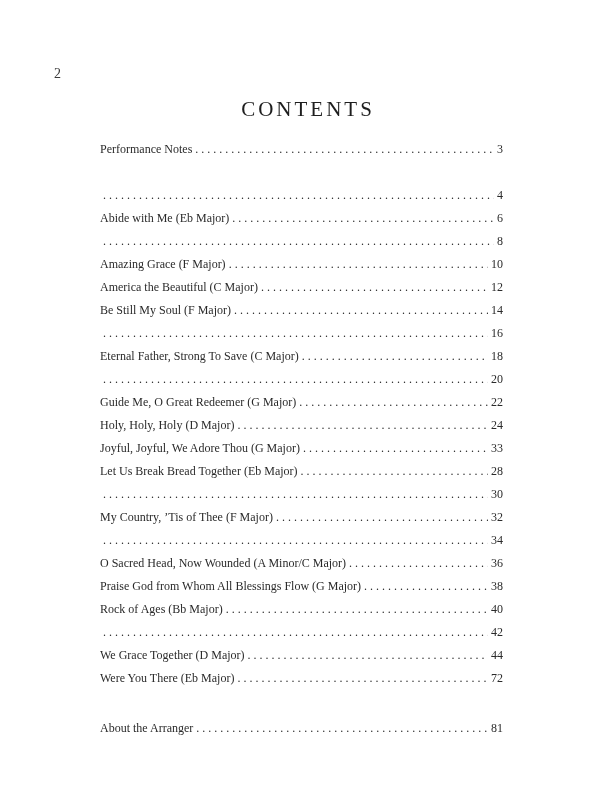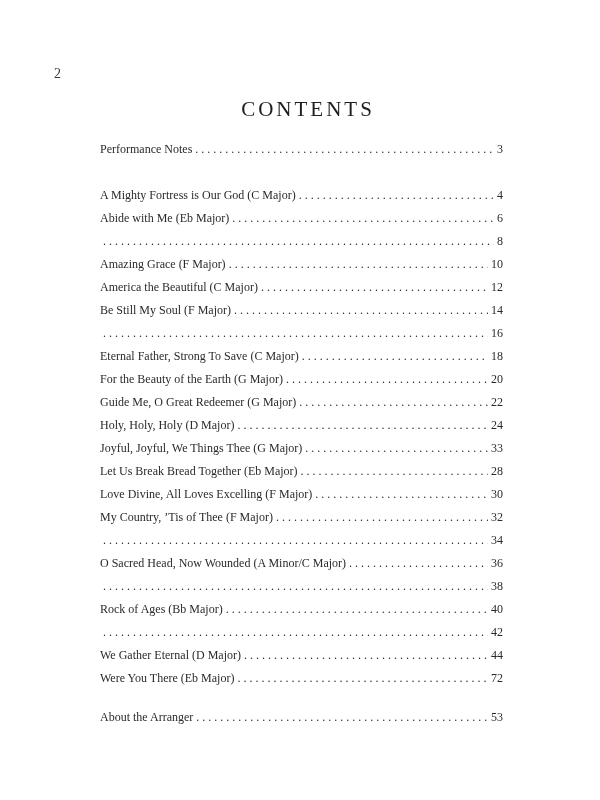--- a/index.html
+++ b/index.html
@@ -66,42 +66,41 @@
   }
   .toc-row .pagenum {
     flex: 0 0 auto;
     padding-left: 3px;
     text-align: right;
   }
   .songs-block {
     margin-top: 23px;
   }
   .back-block {
-    margin-top: 16px;
+    margin-top: 27px;
   }
 </style>
 </head>
 <body style="color: rgb(42, 42, 42); background: rgb(255, 255, 255);">
 
 <div class="page">
   <div class="folio">2</div>
 
   <h1 class="doc-title">CONTENTS</h1>
 
   <div class="toc">
     <div class="front-block">
         <div class="toc-row">
           <span class="entry-title">Performance Notes</span>
           <span class="leader">. . . . . . . . . . . . . . . . . . . . . . . . . . . . . . . . . . . . . . . . . . . . . . . . . . . . . . . . . . . . . . . . . . . . . . . . . . . . . . . . . . . . . . . . . . . . . . . . . . . . . . . . . . . . . . . . . . . . . . . . . . . . . . . . . . . . . . . . . . . . . . . . . . . . . . </span>
           <span class="pagenum">3</span>
         </div>
       </div>
     <div class="songs-block">
         <div class="toc-row">
-          <span class="entry-title">A Mighty Fortress is Our God (C Major)</span>
           <span class="leader">. . . . . . . . . . . . . . . . . . . . . . . . . . . . . . . . . . . . . . . . . . . . . . . . . . . . . . . . . . . . . . . . . . . . . . . . . . . . . . . . . . . . . . . . . . . . . . . . . . . . . . . . . . . . . . . . . . . . . . . . . . . . . . . . . . . . . . . . . . . . . . . . . . . . . . </span>
           <span class="pagenum">4</span>
         </div>
         <div class="toc-row">
           <span class="entry-title">Abide with Me (Eb Major)</span>
           <span class="leader">. . . . . . . . . . . . . . . . . . . . . . . . . . . . . . . . . . . . . . . . . . . . . . . . . . . . . . . . . . . . . . . . . . . . . . . . . . . . . . . . . . . . . . . . . . . . . . . . . . . . . . . . . . . . . . . . . . . . . . . . . . . . . . . . . . . . . . . . . . . . . . . . . . . . . . </span>
           <span class="pagenum">6</span>
         </div>
         <div class="toc-row">
           <span class="leader">. . . . . . . . . . . . . . . . . . . . . . . . . . . . . . . . . . . . . . . . . . . . . . . . . . . . . . . . . . . . . . . . . . . . . . . . . . . . . . . . . . . . . . . . . . . . . . . . . . . . . . . . . . . . . . . . . . . . . . . . . . . . . . . . . . . . . . . . . . . . . . . . . . . . . . </span>
@@ -125,88 +124,87 @@
         <div class="toc-row">
           <span class="leader">. . . . . . . . . . . . . . . . . . . . . . . . . . . . . . . . . . . . . . . . . . . . . . . . . . . . . . . . . . . . . . . . . . . . . . . . . . . . . . . . . . . . . . . . . . . . . . . . . . . . . . . . . . . . . . . . . . . . . . . . . . . . . . . . . . . . . . . . . . . . . . . . . . . . . . </span>
           <span class="pagenum">16</span>
         </div>
         <div class="toc-row">
           <span class="entry-title">Eternal Father, Strong To Save (C Major)</span>
           <span class="leader">. . . . . . . . . . . . . . . . . . . . . . . . . . . . . . . . . . . . . . . . . . . . . . . . . . . . . . . . . . . . . . . . . . . . . . . . . . . . . . . . . . . . . . . . . . . . . . . . . . . . . . . . . . . . . . . . . . . . . . . . . . . . . . . . . . . . . . . . . . . . . . . . . . . . . . </span>
           <span class="pagenum">18</span>
         </div>
         <div class="toc-row">
-          <span class="entry-title">For the Beauty of the Earth (G Major)</span>
           <span class="leader">. . . . . . . . . . . . . . . . . . . . . . . . . . . . . . . . . . . . . . . . . . . . . . . . . . . . . . . . . . . . . . . . . . . . . . . . . . . . . . . . . . . . . . . . . . . . . . . . . . . . . . . . . . . . . . . . . . . . . . . . . . . . . . . . . . . . . . . . . . . . . . . . . . . . . . </span>
           <span class="pagenum">20</span>
         </div>
         <div class="toc-row">
           <span class="entry-title">Guide Me, O Great Redeemer (G Major)</span>
           <span class="leader">. . . . . . . . . . . . . . . . . . . . . . . . . . . . . . . . . . . . . . . . . . . . . . . . . . . . . . . . . . . . . . . . . . . . . . . . . . . . . . . . . . . . . . . . . . . . . . . . . . . . . . . . . . . . . . . . . . . . . . . . . . . . . . . . . . . . . . . . . . . . . . . . . . . . . . </span>
           <span class="pagenum">22</span>
         </div>
         <div class="toc-row">
           <span class="entry-title">Holy, Holy, Holy (D Major)</span>
           <span class="leader">. . . . . . . . . . . . . . . . . . . . . . . . . . . . . . . . . . . . . . . . . . . . . . . . . . . . . . . . . . . . . . . . . . . . . . . . . . . . . . . . . . . . . . . . . . . . . . . . . . . . . . . . . . . . . . . . . . . . . . . . . . . . . . . . . . . . . . . . . . . . . . . . . . . . . . </span>
           <span class="pagenum">24</span>
         </div>
         <div class="toc-row">
-          <span class="entry-title">Joyful, Joyful, We Things Thee (G Major)</span>
+          <span class="entry-title">Joyful, Joyful, We Adore Thou (G Major)</span>
           <span class="leader">. . . . . . . . . . . . . . . . . . . . . . . . . . . . . . . . . . . . . . . . . . . . . . . . . . . . . . . . . . . . . . . . . . . . . . . . . . . . . . . . . . . . . . . . . . . . . . . . . . . . . . . . . . . . . . . . . . . . . . . . . . . . . . . . . . . . . . . . . . . . . . . . . . . . . . </span>
           <span class="pagenum">33</span>
         </div>
         <div class="toc-row">
           <span class="entry-title">Let Us Break Bread Together (Eb Major)</span>
           <span class="leader">. . . . . . . . . . . . . . . . . . . . . . . . . . . . . . . . . . . . . . . . . . . . . . . . . . . . . . . . . . . . . . . . . . . . . . . . . . . . . . . . . . . . . . . . . . . . . . . . . . . . . . . . . . . . . . . . . . . . . . . . . . . . . . . . . . . . . . . . . . . . . . . . . . . . . . </span>
           <span class="pagenum">28</span>
         </div>
         <div class="toc-row">
-          <span class="entry-title">Love Divine, All Loves Excelling (F Major)</span>
           <span class="leader">. . . . . . . . . . . . . . . . . . . . . . . . . . . . . . . . . . . . . . . . . . . . . . . . . . . . . . . . . . . . . . . . . . . . . . . . . . . . . . . . . . . . . . . . . . . . . . . . . . . . . . . . . . . . . . . . . . . . . . . . . . . . . . . . . . . . . . . . . . . . . . . . . . . . . . </span>
           <span class="pagenum">30</span>
         </div>
         <div class="toc-row">
           <span class="entry-title">My Country, ’Tis of Thee (F Major)</span>
           <span class="leader">. . . . . . . . . . . . . . . . . . . . . . . . . . . . . . . . . . . . . . . . . . . . . . . . . . . . . . . . . . . . . . . . . . . . . . . . . . . . . . . . . . . . . . . . . . . . . . . . . . . . . . . . . . . . . . . . . . . . . . . . . . . . . . . . . . . . . . . . . . . . . . . . . . . . . . </span>
           <span class="pagenum">32</span>
         </div>
         <div class="toc-row">
           <span class="leader">. . . . . . . . . . . . . . . . . . . . . . . . . . . . . . . . . . . . . . . . . . . . . . . . . . . . . . . . . . . . . . . . . . . . . . . . . . . . . . . . . . . . . . . . . . . . . . . . . . . . . . . . . . . . . . . . . . . . . . . . . . . . . . . . . . . . . . . . . . . . . . . . . . . . . . </span>
           <span class="pagenum">34</span>
         </div>
         <div class="toc-row">
           <span class="entry-title">O Sacred Head, Now Wounded (A Minor/C Major)</span>
           <span class="leader">. . . . . . . . . . . . . . . . . . . . . . . . . . . . . . . . . . . . . . . . . . . . . . . . . . . . . . . . . . . . . . . . . . . . . . . . . . . . . . . . . . . . . . . . . . . . . . . . . . . . . . . . . . . . . . . . . . . . . . . . . . . . . . . . . . . . . . . . . . . . . . . . . . . . . . </span>
           <span class="pagenum">36</span>
         </div>
         <div class="toc-row">
+          <span class="entry-title">Praise God from Whom All Blessings Flow (G Major)</span>
           <span class="leader">. . . . . . . . . . . . . . . . . . . . . . . . . . . . . . . . . . . . . . . . . . . . . . . . . . . . . . . . . . . . . . . . . . . . . . . . . . . . . . . . . . . . . . . . . . . . . . . . . . . . . . . . . . . . . . . . . . . . . . . . . . . . . . . . . . . . . . . . . . . . . . . . . . . . . . </span>
           <span class="pagenum">38</span>
         </div>
         <div class="toc-row">
           <span class="entry-title">Rock of Ages (Bb Major)</span>
           <span class="leader">. . . . . . . . . . . . . . . . . . . . . . . . . . . . . . . . . . . . . . . . . . . . . . . . . . . . . . . . . . . . . . . . . . . . . . . . . . . . . . . . . . . . . . . . . . . . . . . . . . . . . . . . . . . . . . . . . . . . . . . . . . . . . . . . . . . . . . . . . . . . . . . . . . . . . . </span>
           <span class="pagenum">40</span>
         </div>
         <div class="toc-row">
           <span class="leader">. . . . . . . . . . . . . . . . . . . . . . . . . . . . . . . . . . . . . . . . . . . . . . . . . . . . . . . . . . . . . . . . . . . . . . . . . . . . . . . . . . . . . . . . . . . . . . . . . . . . . . . . . . . . . . . . . . . . . . . . . . . . . . . . . . . . . . . . . . . . . . . . . . . . . . </span>
           <span class="pagenum">42</span>
         </div>
         <div class="toc-row">
-          <span class="entry-title">We Gather Eternal (D Major)</span>
+          <span class="entry-title">We Grace Together (D Major)</span>
           <span class="leader">. . . . . . . . . . . . . . . . . . . . . . . . . . . . . . . . . . . . . . . . . . . . . . . . . . . . . . . . . . . . . . . . . . . . . . . . . . . . . . . . . . . . . . . . . . . . . . . . . . . . . . . . . . . . . . . . . . . . . . . . . . . . . . . . . . . . . . . . . . . . . . . . . . . . . . </span>
           <span class="pagenum">44</span>
         </div>
         <div class="toc-row">
           <span class="entry-title">Were You There (Eb Major)</span>
           <span class="leader">. . . . . . . . . . . . . . . . . . . . . . . . . . . . . . . . . . . . . . . . . . . . . . . . . . . . . . . . . . . . . . . . . . . . . . . . . . . . . . . . . . . . . . . . . . . . . . . . . . . . . . . . . . . . . . . . . . . . . . . . . . . . . . . . . . . . . . . . . . . . . . . . . . . . . . </span>
           <span class="pagenum">72</span>
         </div>
       </div>
     <div class="back-block">
         <div class="toc-row">
           <span class="entry-title">About the Arranger</span>
           <span class="leader">. . . . . . . . . . . . . . . . . . . . . . . . . . . . . . . . . . . . . . . . . . . . . . . . . . . . . . . . . . . . . . . . . . . . . . . . . . . . . . . . . . . . . . . . . . . . . . . . . . . . . . . . . . . . . . . . . . . . . . . . . . . . . . . . . . . . . . . . . . . . . . . . . . . . . . </span>
-          <span class="pagenum">53</span>
+          <span class="pagenum">81</span>
         </div>
       </div>
   </div>
 </div>
 
 </body></html>

